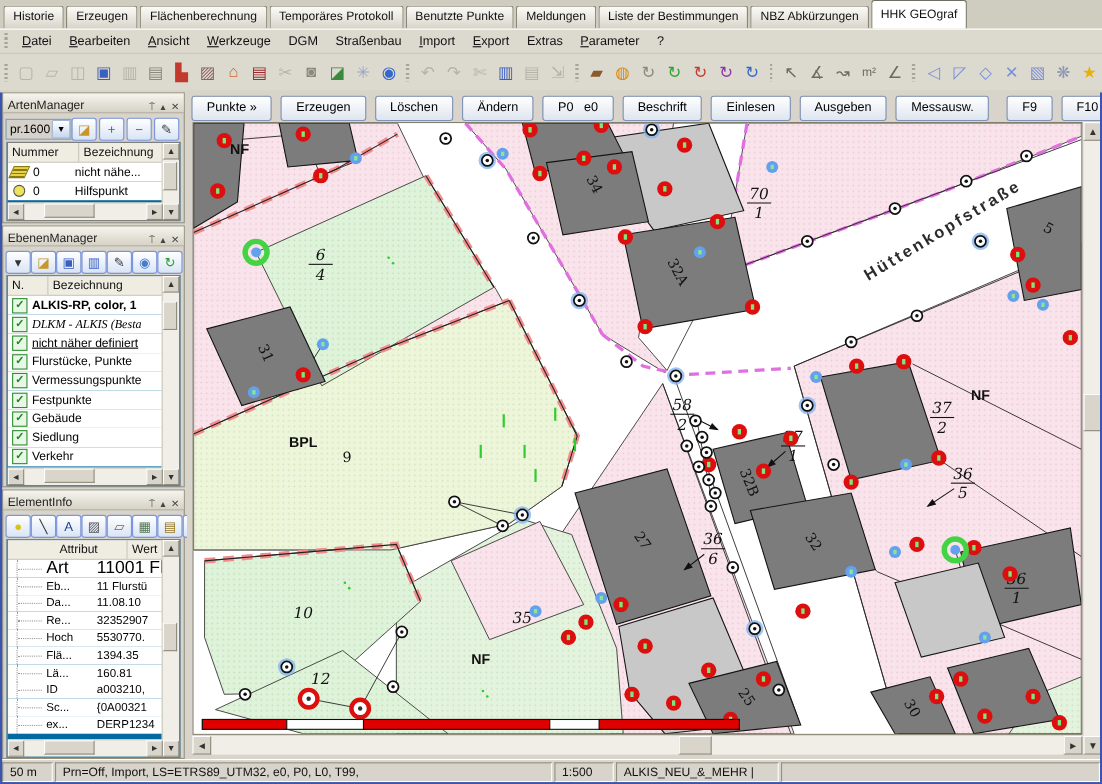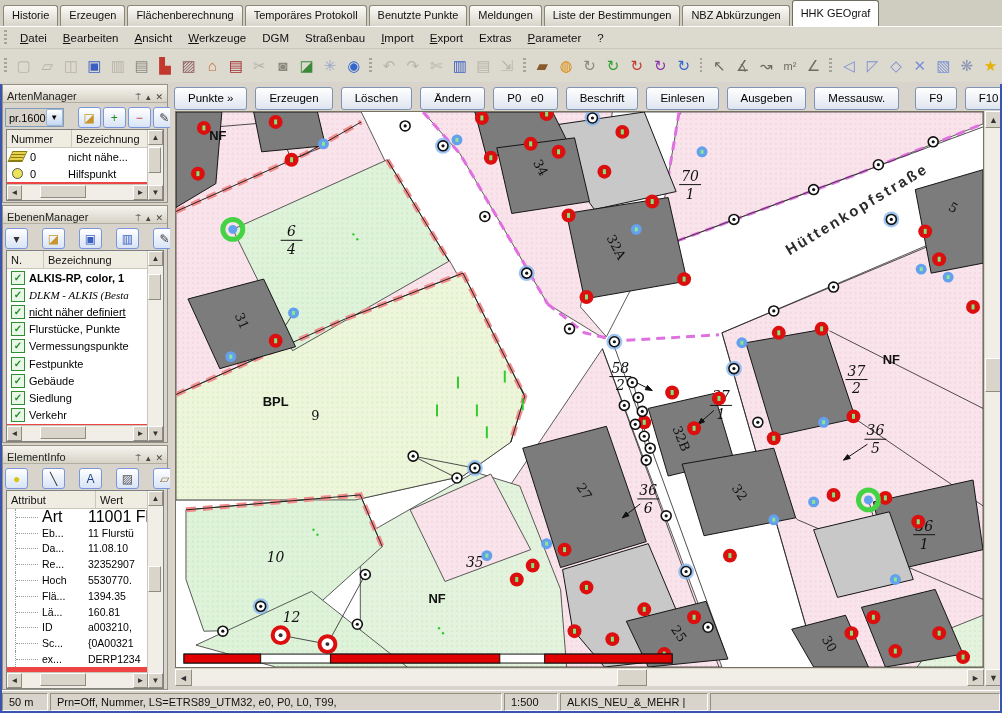--- a/index.html
+++ b/index.html
@@ -14,25 +14,25 @@
   .menu-item{padding:2px 8px;color:#111;}
   .menu-item.mn::first-letter{text-decoration:underline;}
   
   .toolbar{position:absolute;left:0;top:48px;width:1002px;height:34px;background:#DCD9CF;border-top:1px solid #CBC7BB;display:flex;align-items:center;box-sizing:border-box;}
   .tbtn{width:23px;height:23px;display:flex;align-items:center;justify-content:center;font-size:15px;margin:0 1px;}
   
   .panel{position:absolute;left:2px;width:166px;background:#D8D4CB;border:1px solid #96927F;box-sizing:border-box;}
   .phead{height:17px;display:flex;align-items:flex-end;padding:0 4px;font-size:11px;color:#222;background:linear-gradient(#F6F4EE,#D6D2C6);border-bottom:1px solid #B3AF9F;}
   .phead .sp{flex:1;}
   .hbtn{font-size:9px;color:#444;margin-left:5px;line-height:10px;}
-  .ptools{height:25px;display:flex;align-items:center;padding:2px 2px;gap:14px;}
+  .ptools{height:25px;display:flex;align-items:center;padding:2px 2px;gap:0;}
   .pbtn{height:21px;min-width:23px;border:1px solid #7A96DF;border-radius:3px;background:linear-gradient(#FFFFFF,#D8E4F6);display:flex;align-items:center;justify-content:center;font-size:12px;box-sizing:border-box;}
   .combo{height:19px;background:#D6D2C9;border:1px solid #7F9DB9;display:flex;align-items:center;justify-content:space-between;font-size:11px;padding:0 0 0 3px;width:60px;box-sizing:border-box;}
   .combo .arr{width:15px;height:15px;border:1px solid #9EB6D4;border-radius:2px;background:linear-gradient(#FFF,#C4D6F0);font-size:8px;display:flex;align-items:center;justify-content:center;}
-  .grid{position:absolute;left:3px;right:3px;background:#ef4444;border:1px solid #808080;overflow:hidden;}
+  .grid{position:absolute;left:3px;right:3px;background:#0369a1;border:1px solid #808080;overflow:hidden;}
   .ghead{display:flex;height:17px;background:#EFECE2;font-size:11px;border-bottom:1px solid #CAC6B9;}
   .gcol{padding:1px 4px;border-right:1px solid #CAC6B9;display:flex;align-items:center;color:#111;}
   .grow{display:flex;font-size:11px;align-items:center;background:#FFF;}
   .vs{position:absolute;top:0;right:0;bottom:0;width:15px;background:#F0EEE7;border-left:1px solid #CAC6B9;display:flex;flex-direction:column;}
   .hs{display:flex;height:15px;background:#F0EEE7;border-top:1px solid #CAC6B9;align-items:stretch;}
   .sa{width:15px;height:15px;background:#D9D5CA;border:1px solid;border-color:#FFF #8F8B7E #8F8B7E #FFF;font-size:8px;display:flex;align-items:center;justify-content:center;color:#333;box-sizing:border-box;}
   .sth{background:#D9D5CA;border:1px solid;border-color:#FFF #8F8B7E #8F8B7E #FFF;box-sizing:border-box;}
   .chk{width:12px;height:12px;border:1px solid #2E8F2E;background:#E9F7E9;color:#1E8A1E;font-size:10px;font-weight:bold;line-height:11px;text-align:center;margin:0 4px;}
   
   .mapwrap{position:absolute;left:170px;top:84px;width:832px;height:606px;background:#D8D4CB;}
@@ -269,21 +269,21 @@
         <div class="pbtn" style="color: rgb(217, 196, 16);">●</div>
         <div class="pbtn" style="color: rgb(51, 51, 51);">╲</div>
         <div class="pbtn" style="color: rgb(34, 68, 136);">A</div>
         <div class="pbtn" style="color: rgb(85, 85, 85);">▨</div>
         <div class="pbtn" style="color: rgb(136, 102, 34);">▱</div>
         <div class="pbtn" style="color: rgb(85, 119, 85);">▦</div>
         <div class="pbtn" style="color: rgb(153, 119, 34);">▤</div>
         <div class="pbtn" style="color: rgb(51, 51, 51);">∞</div>
       </div>
     <div class="grid" style="top:44px;height:197px;" id="elementGrid">
-        <div class="ghead" style="margin-right: 15px;">
+        <div class="ghead" style="margin-right: 15px; padding-left: 43px;">
           <div class="gcol" style="width: 80px;">Attribut</div>
           <div class="gcol" style="flex: 1 1 0%;">Wert</div>
         </div>
         <div class="grow" style="height: 15.8px; margin-right: 15px; font-size: 16px;">
           <div style="width: 26px; height: 100%; border-left: 1px dotted rgb(153, 153, 153); margin-left: 8px; position: relative; flex: 0 0 auto;">
             <div style="position: absolute; left: 0px; top: 50%; width: 22px; border-top: 1px dotted rgb(153, 153, 153);"></div>
           </div>
           <div style="width: 46px; flex: 0 0 auto; white-space: nowrap; overflow: hidden;">Art</div>
           <div style="flex: 1 1 0%; white-space: nowrap; overflow: hidden;">11001 Flu</div>
         </div>
@@ -788,21 +788,21 @@
       <div class="sa2">▲</div>
       <div style="flex:1;position:relative;">
         <div class="sth" style="position:absolute;left:0;top:230px;width:17px;height:34px;"></div>
       </div>
       <div class="sa2">▼</div>
     </div>
   </div>
 
   <div class="status" id="statusbar">
       <div class="scell" style="width: 46px; flex: 0 0 auto;">50 m</div>
-      <div class="scell" style="width: 452px; flex: 0 0 auto;">Prn=Off, Nummer, LS=ETRS89_UTM32, e0, P0, L0, T99,</div>
+      <div class="scell" style="width: 452px; flex: 0 0 auto;">Prn=Off, Import, LS=ETRS89_UTM32, e0, P0, L0, T99,</div>
       <div class="scell" style="width: 54px; flex: 0 0 auto;">1:500</div>
       <div class="scell" style="width: 148px; flex: 0 0 auto;">ALKIS_NEU_&amp;_MEHR |</div>
       <div class="scell" style="flex: 1 1 0%;"></div>
     </div>
 
   <div class="edge" style="left:0;top:84px;width:2px;height:627px;"></div>
   <div class="edge" style="left:1000px;top:84px;width:2px;height:627px;"></div>
   <div class="edge" style="left:0;top:711px;width:1002px;height:2px;"></div>
 </div>
 

